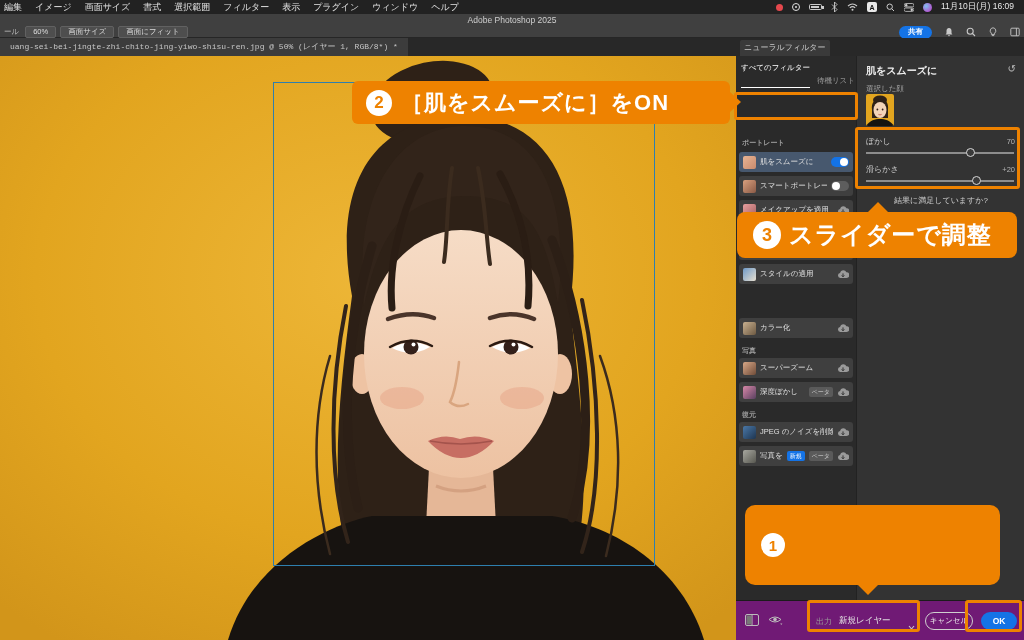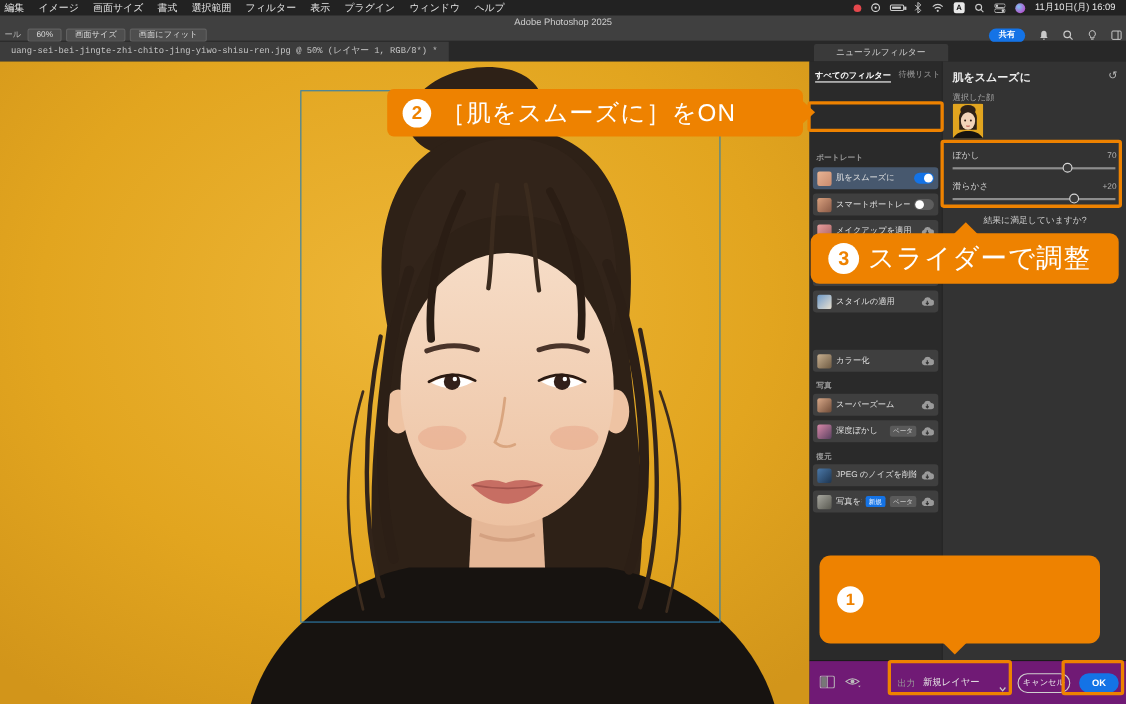--- a/index.html
+++ b/index.html
@@ -39,35 +39,35 @@
   .optspacer { flex:1; }
   .share-pill { background:#1473E6; color:#fff; font-size:7.5px; padding:1.5px 9px; border-radius:8px; font-weight:bold; }
   .hdr-ic { width:11px; height:11px; display:inline-flex; align-items:center; justify-content:center; margin-left:7px; }
   .hdr-ic svg { width:10px; height:10px; }
 
   
   .tabrow { position:absolute; top:38px; left:0; right:0; height:18px; background:#282828; }
   .doctab { position:absolute; left:0; top:0; height:18px; background:#3c3c3c; color:#c6c6c6;
     font-size:8px; line-height:18px; padding:0 10px; max-width:684px; white-space:nowrap; overflow:hidden;font-family:Liberation Mono, monospace; }
   .paneltab { position:absolute; left:740px; top:2px; height:16px; background:#3a3a3a; color:#cccccc;
-    font-size:8px; line-height:16px; padding:0 20px; border-radius:2px 2px 0 0; white-space:nowrap; }
+    font-size:8px; line-height:16px; padding:0 4px; border-radius:2px 2px 0 0; white-space:nowrap; }
 
   
   .canvas { position:absolute; top:56px; left:0; width:736px; height:584px; overflow:hidden; background:#E2A51F; }
   .canvas svg { display:block; width:736px; height:584px; }
   .facebox { position:absolute; left:273px; top:26px; width:382px; height:484px;
     border:1.5px solid #2E7FAE; }
 
   
   .panel { position:absolute; top:56px; left:736px; width:288px; height:584px; background:#2d2d2d; }
   .listcol { position:absolute; left:0; top:0; width:120px; height:544px; background:#2a2a2a; }
   .detailcol { position:absolute; left:120px; top:0; width:168px; height:544px; background:#333333; border-left:1px solid #222; }
 
   .ftabs { position:absolute; top:7px; left:5px; right:0; display:flex; gap:7px; align-items:flex-end; }
-  .ftab-all { font-size:7.5px; color:#fff; font-weight:bold; border-bottom:1.5px solid #fff; padding-bottom:0; white-space:nowrap; }
+  .ftab-all { font-size:7.5px; color:#fff; font-weight:normal; border-bottom:1.5px solid #fff; padding-bottom:14px; white-space:nowrap; }
   .ftab-dim { font-size:7.5px; color:#999; padding-bottom:2px; white-space:nowrap; }
 
   .sechdr { position:absolute; left:6px; font-size:7px; font-weight:bold; color:#9a9a9a; }
   .fitem { position:absolute; left:3px; width:114px; height:20px; background:#3f3f3f; border-radius:3px;
     display:flex; align-items:center; gap:4px; padding:0 4px; }
   .fitem.sel { background:#47586e; }
   .fthumb { width:13px; height:13px; border-radius:2px; flex:none; }
   .flbl { font-size:7.5px; color:#e0e0e0; white-space:nowrap; overflow:hidden; flex:1; }
   .fbadge { font-size:6px; padding:0.5px 3px; border-radius:2px; background:#5a5a5a; color:#ccc; flex:none; white-space:nowrap; }
   .fbadge.new { background:#1473E6; color:#fff; }
@@ -109,21 +109,21 @@
   .outchev { position:absolute; left:172px; top:16px; width:7px; height:7px; }
   .btn-cancel { position:absolute; left:189px; top:11px; width:48px; height:18px; border:1px solid #cfcfcf;
     border-radius:9px; color:#eee; font-size:7.5px; text-align:center; line-height:16px; background:transparent; }
   .btn-ok { position:absolute; left:245px; top:11px; width:36px; height:18px; background:#1473E6; border:none;
     border-radius:9px; color:#fff; font-size:8.5px; font-weight:bold; text-align:center; line-height:18px; }
 
   
   .ann-box { position:absolute; border:3px solid #EE8200; border-radius:3px; pointer-events:none; }
   .callout { position:absolute; background:#EE8200; color:#fff; display:flex; align-items:center; }
   .co-num { background:#fff; color:#EE8200; border-radius:50%; font-weight:bold; display:flex; align-items:center; justify-content:center; flex:none; }
-  .co-text { font-weight:normal; letter-spacing:1px; white-space:nowrap; }
+  .co-text { font-weight:bold; letter-spacing:1px; white-space:nowrap; }
   #callout2 { left:352px; top:81px; width:378px; height:43px; border-radius:6px; padding-left:14px; gap:9px; }
   #callout2 .co-num { width:26px; height:26px; font-size:17px; }
   #callout2 .co-text { font-size:22px; }
   #callout2 .arrow-r { position:absolute; left:100%; top:11px; width:0; height:0;
     border-top:10px solid transparent; border-bottom:10px solid transparent; border-left:11px solid #EE8200; }
   #callout3 { left:737px; top:212px; width:280px; height:46px; border-radius:8px; padding-left:16px; gap:8px; }
   #callout3 .co-num { width:28px; height:28px; font-size:18px; }
   #callout3 .co-text { font-size:24px; }
   #callout3 .arrow-u { position:absolute; top:-10px; left:130px; width:0; height:0;
     border-left:11px solid transparent; border-right:11px solid transparent; border-bottom:11px solid #EE8200; }

